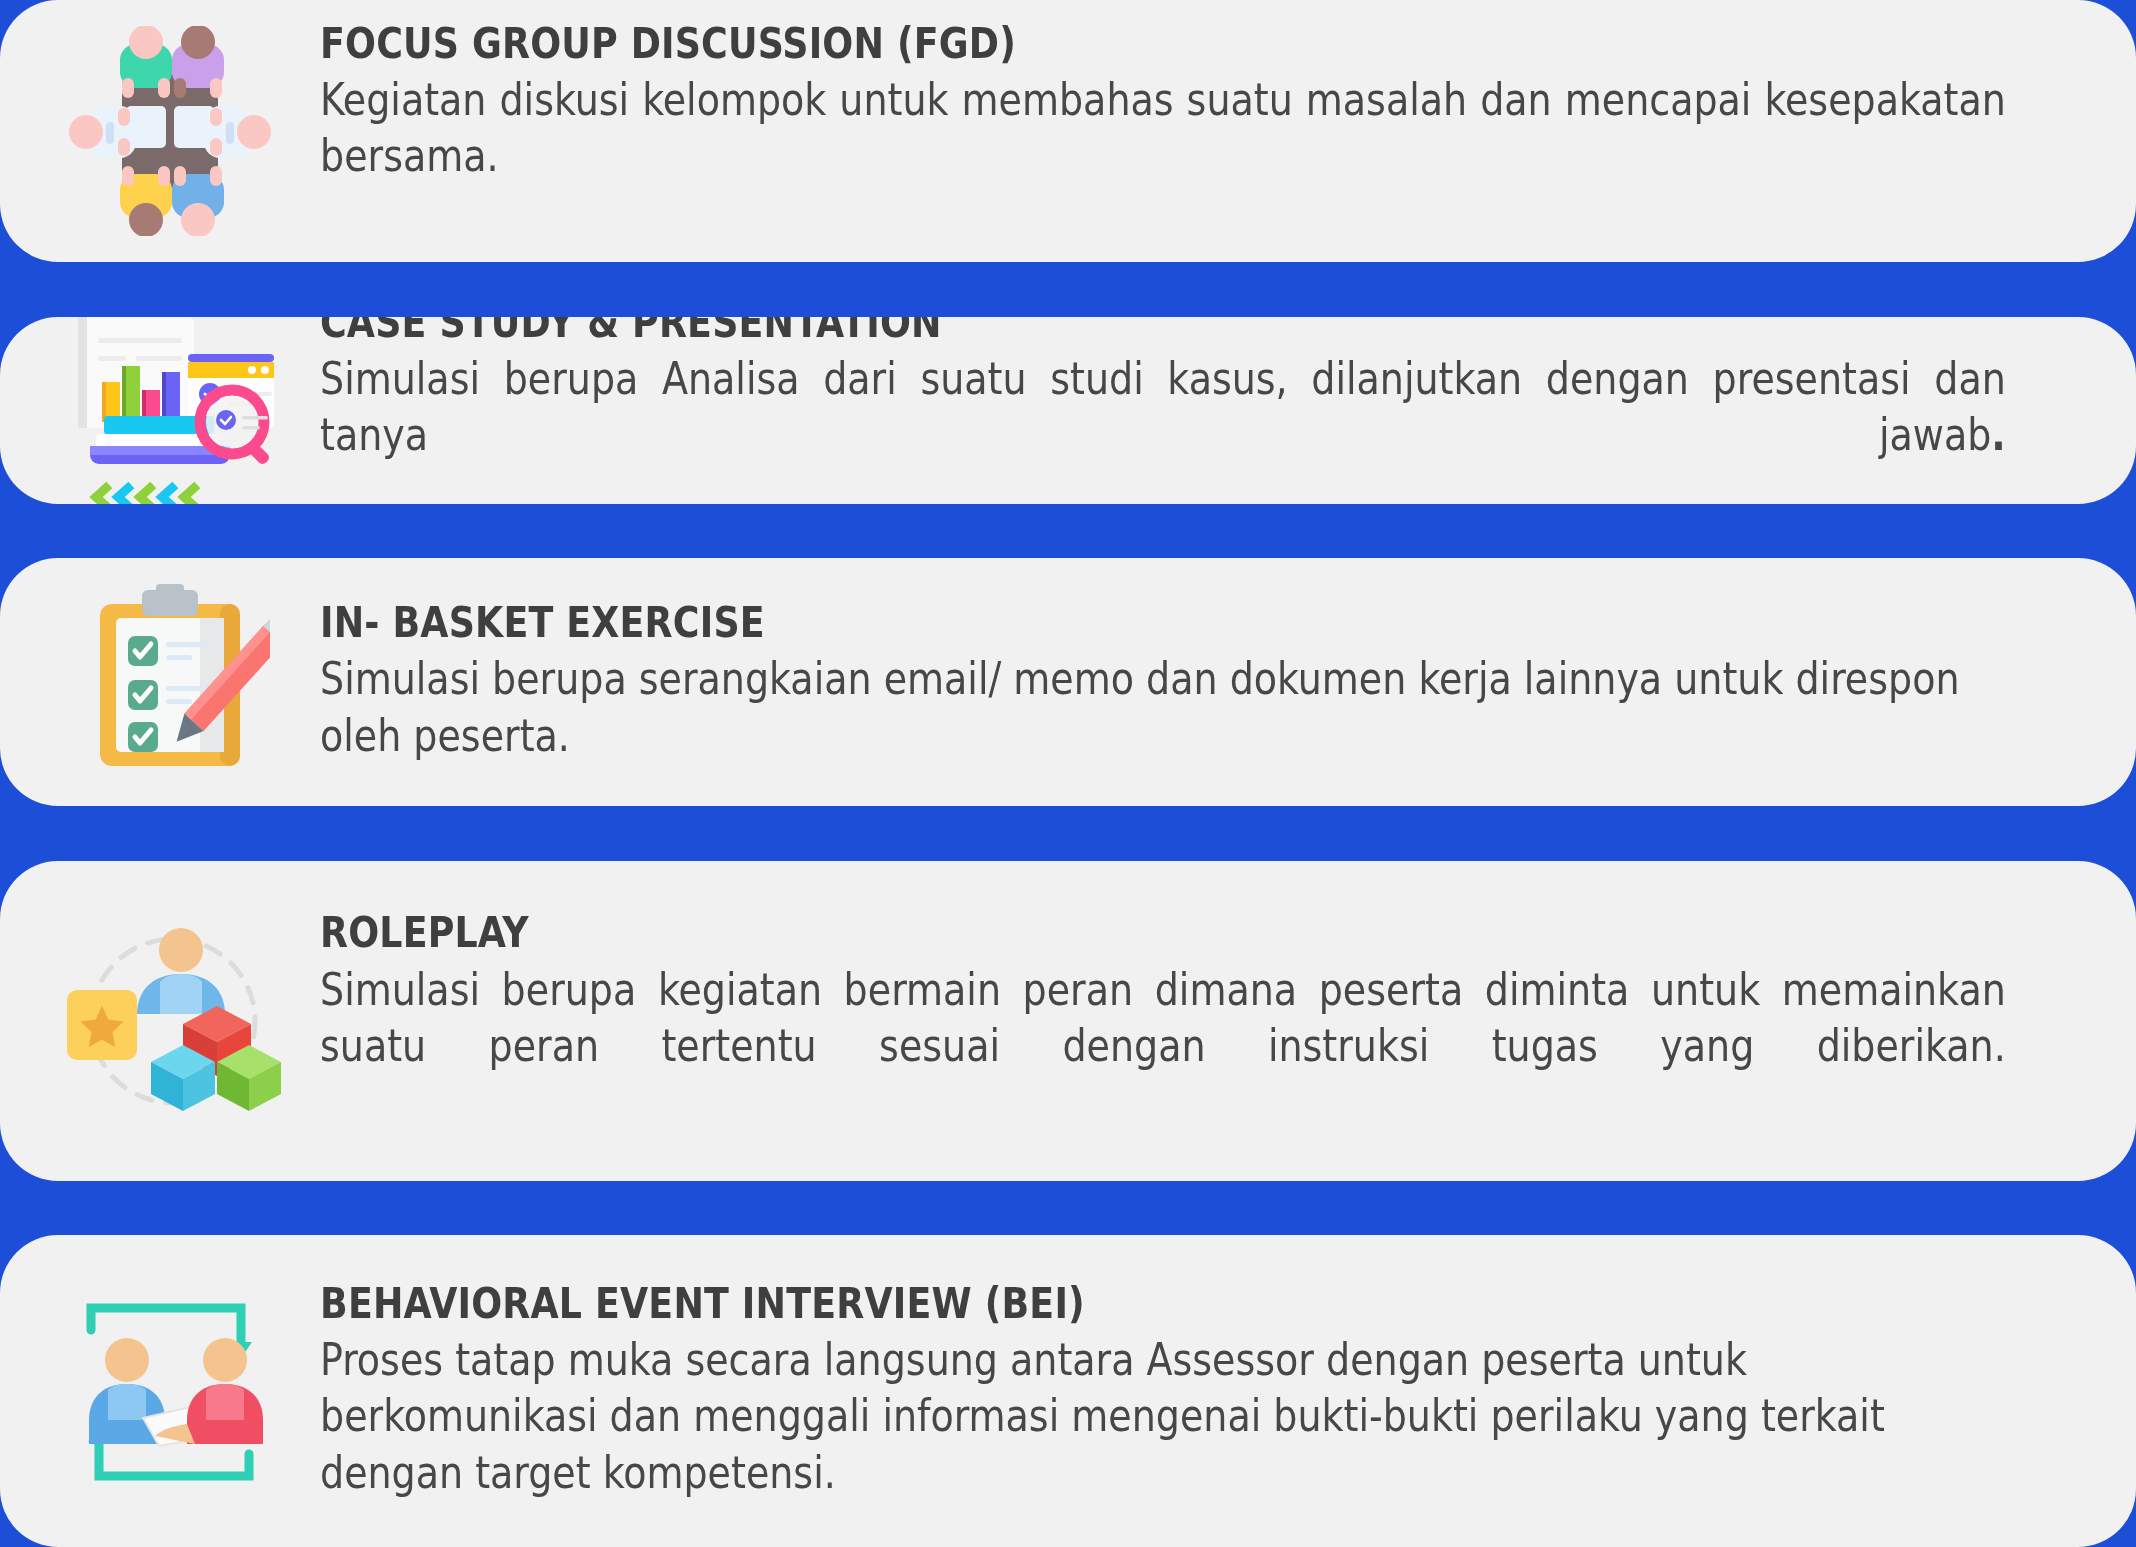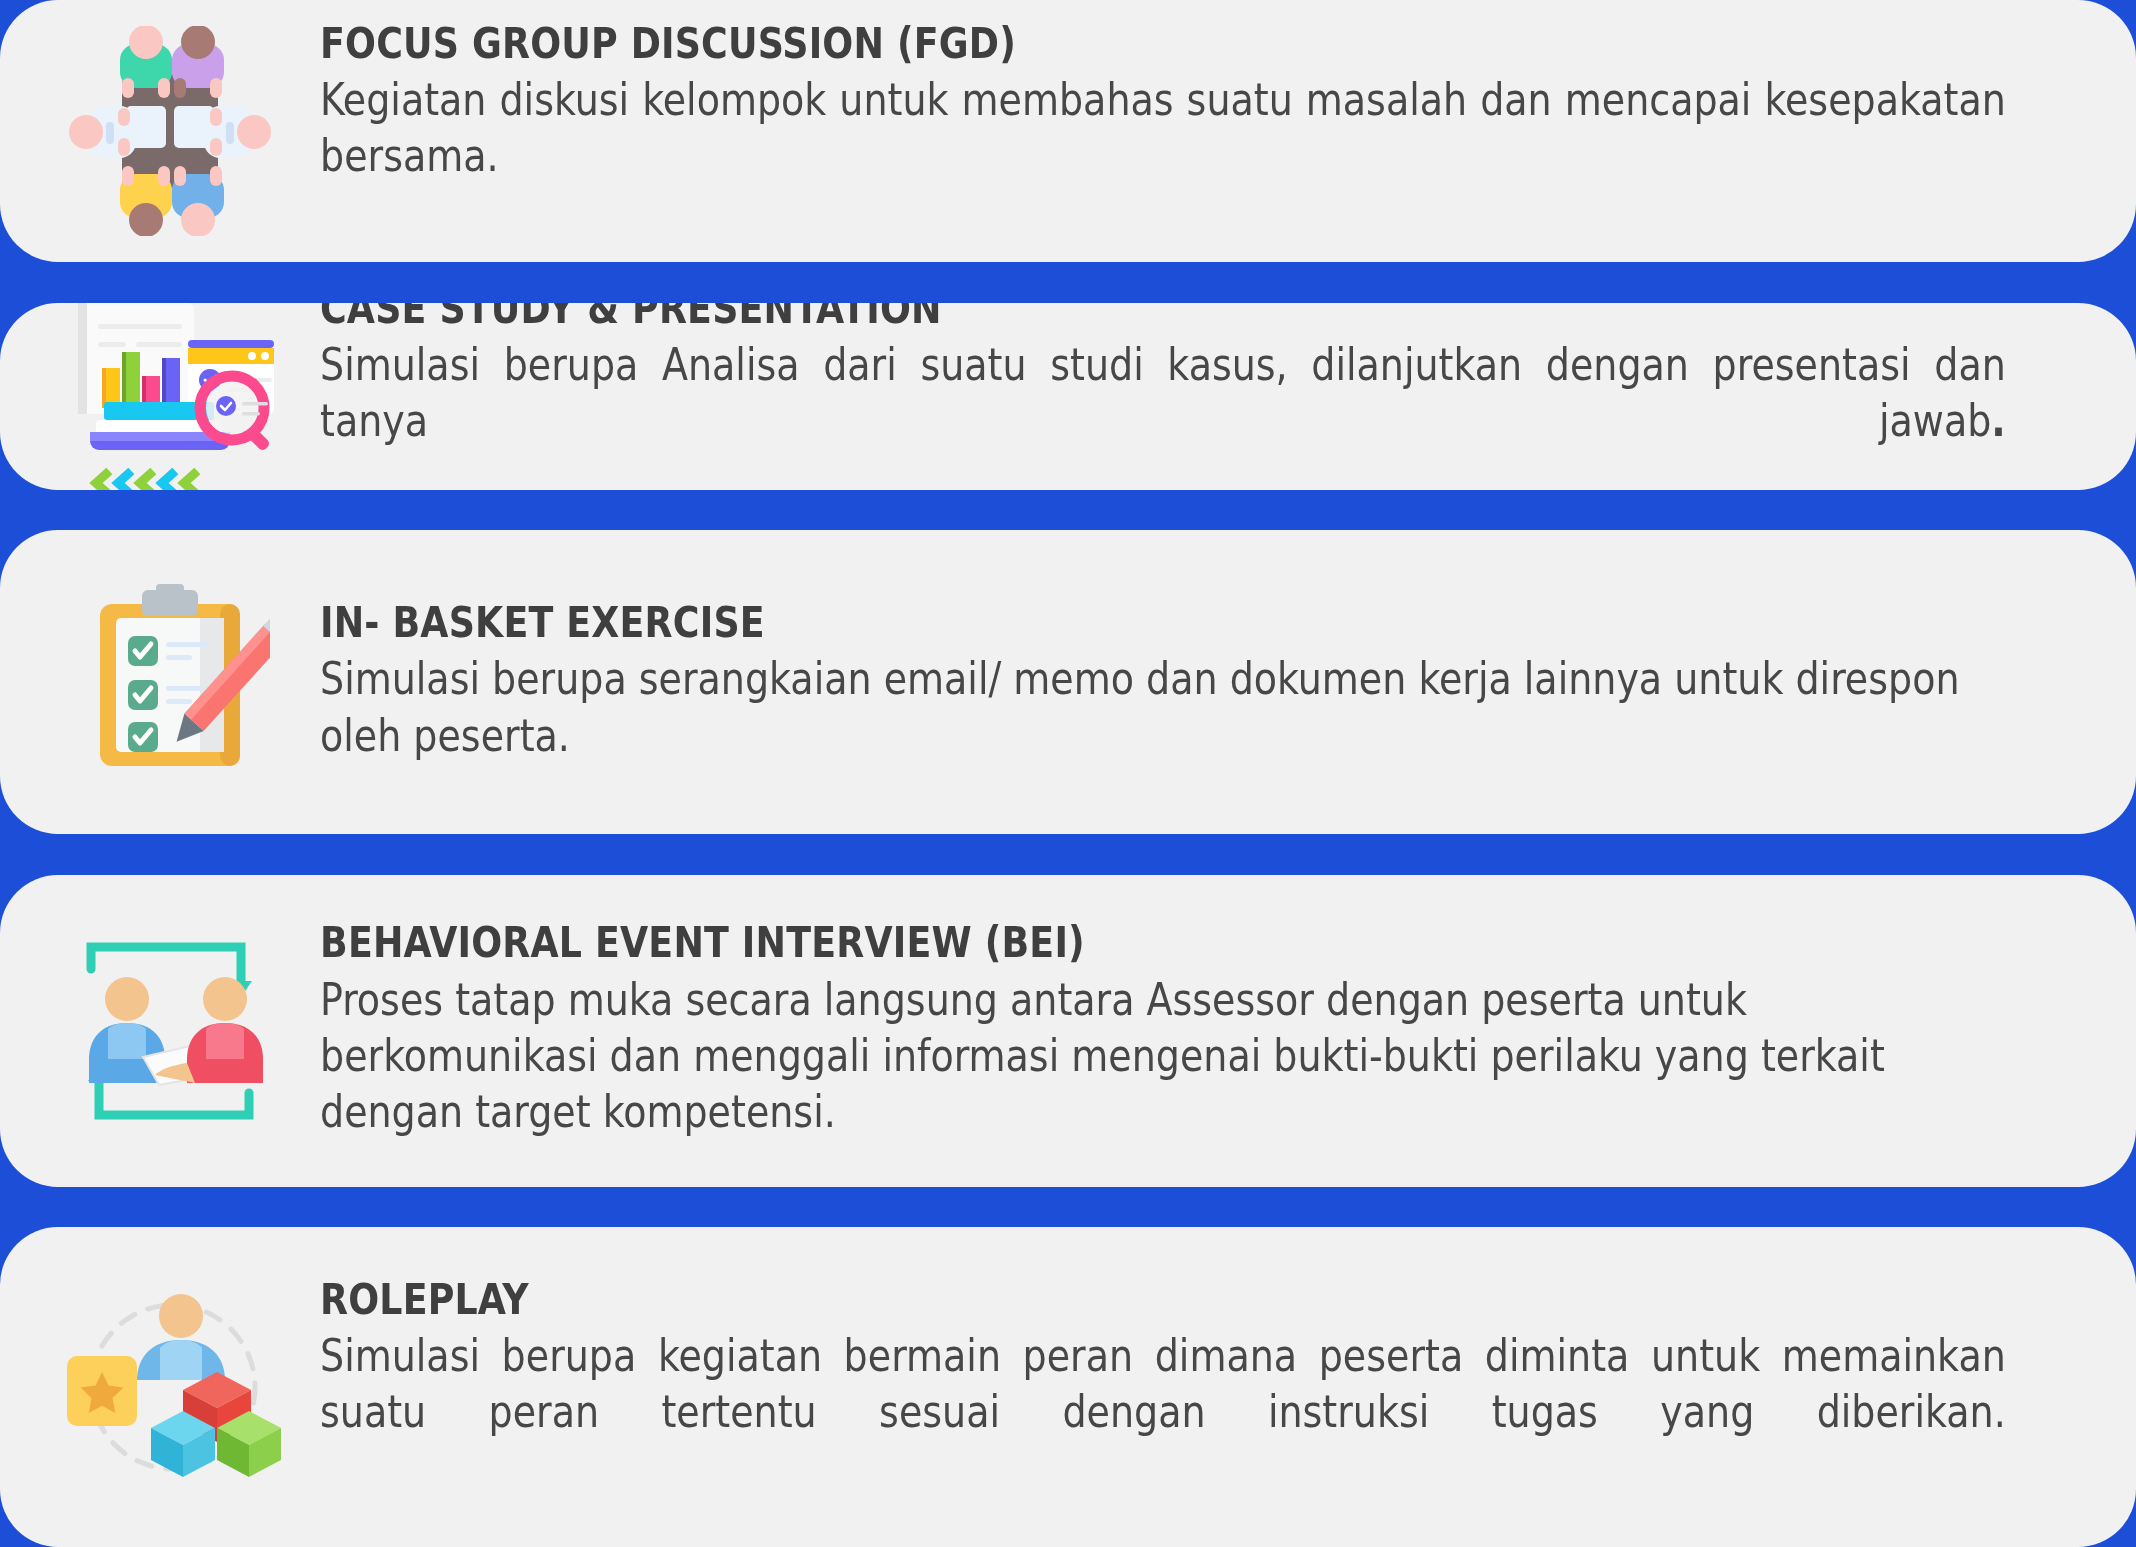--- a/index.html
+++ b/index.html
@@ -15,21 +15,21 @@
   .card{
     background:#f0f1f0;
     border-radius:58px;
     display:flex;align-items:center;
     box-sizing:border-box;
     padding:0 40px 0 20px;
     overflow:hidden;
   }
   .card-1{height:262px;}
   .card-2{height:187px;}
-  .card-3{height:304px;}
+  .card-3{height:248px;}
   .card-4{height:320px;}
   .card-5{height:312px;}
 
   .icon-slot{
     width:300px;min-width:300px;height:100%;
     display:flex;align-items:center;justify-content:center;
   }
   .text-slot{flex:1;padding-right:20px;}
 
   .card-title{
@@ -196,20 +196,52 @@
           <path d="M138 150 l13 26 l13 -26 z" fill="#6b7782"></path>
         </g>
       </svg>
     </div>
     <div class="text-slot">
       <h2 class="card-title">IN- BASKET EXERCISE</h2>
       <p class="card-body">Simulasi berupa serangkaian email/ memo dan dokumen kerja lainnya untuk direspon oleh peserta.</p>
     </div>
   </div>
 
+  <div class="card card-4">
+    <div class="icon-slot">
+      <svg width="230" height="210" viewBox="0 0 230 210" aria-hidden="true">
+
+        <circle cx="118" cy="105" r="82" fill="none" stroke="#dcdcdc" stroke-width="5" stroke-dasharray="16 14" stroke-linecap="round"></circle>
+
+        <rect x="12" y="74" width="70" height="70" rx="10" fill="#fdd05c"></rect>
+        <path d="M47 90 l6.5 13.5 l15 2 l-11 10.5 l2.8 15 l-13.3 -7.2 l-13.3 7.2 l2.8 -15 l-11 -10.5 l15 -2 z" fill="#f0a93c"></path>
+
+        <circle cx="126" cy="34" r="22" fill="#f3c48e"></circle>
+        <path d="M126 58 c-30 0 -44 18 -44 40 l88 0 c0 -22 -14 -40 -44 -40 z" fill="#6fb7e8"></path>
+        <path d="M126 58 c-10 0 -17 3 -21 8 l0 32 l42 0 l0 -32 c-4 -5 -11 -8 -21 -8 z" fill="#9fd4f5"></path>
+
+        <path d="M128 108 l34 -18 l34 18 l-34 18 z" fill="#f0665c"></path>
+        <path d="M128 108 l0 34 l34 18 l0 -34 z" fill="#d93f39"></path>
+        <path d="M196 108 l0 34 l-34 18 l0 -34 z" fill="#e8453c"></path>
+
+        <path d="M96 146 l32 -17 l32 17 l-32 17 z" fill="#6cd6ef"></path>
+        <path d="M96 146 l0 32 l32 17 l0 -32 z" fill="#2fb3d6"></path>
+        <path d="M160 146 l0 32 l-32 17 l0 -32 z" fill="#4cc3e0"></path>
+
+        <path d="M162 146 l32 -17 l32 17 l-32 17 z" fill="#a7e06a"></path>
+        <path d="M162 146 l0 32 l32 17 l0 -32 z" fill="#6fb833"></path>
+        <path d="M226 146 l0 32 l-32 17 l0 -32 z" fill="#8bcf4a"></path>
+      </svg>
+    </div>
+    <div class="text-slot">
+      <h2 class="card-title">ROLEPLAY</h2>
+      <p class="card-body just">Simulasi berupa kegiatan bermain peran dimana peserta diminta untuk memainkan suatu peran tertentu sesuai dengan instruksi tugas yang diberikan.</p>
+    </div>
+  </div>
+
   <div class="card card-5">
     <div class="icon-slot">
       <svg width="230" height="215" viewBox="0 0 230 215" aria-hidden="true">
 
         <path d="M36 46 l0 -22 l150 0 l0 40" fill="none" stroke="#2fcfb5" stroke-width="9" stroke-linecap="round"></path>
         <path d="M175 58 l11 16 l11 -16 z" fill="#2fcfb5"></path>
 
         <path d="M194 170 l0 22 l-150 0 l0 -40" fill="none" stroke="#2fcfb5" stroke-width="9" stroke-linecap="round"></path>
         <path d="M33 158 l11 -16 l11 16 z" fill="#2fcfb5"></path>
 
@@ -226,45 +258,13 @@
 
         <path d="M132 140 c-14 2 -26 6 -32 12 l40 8 z" fill="#f3c48e"></path>
       </svg>
     </div>
     <div class="text-slot">
       <h2 class="card-title">BEHAVIORAL EVENT INTERVIEW (BEI)</h2>
       <p class="card-body">Proses tatap muka secara langsung  antara Assessor dengan peserta untuk berkomunikasi dan menggali informasi mengenai bukti-bukti perilaku yang terkait dengan target kompetensi.</p>
     </div>
   </div>
 
-  <div class="card card-4">
-    <div class="icon-slot">
-      <svg width="230" height="210" viewBox="0 0 230 210" aria-hidden="true">
-
-        <circle cx="118" cy="105" r="82" fill="none" stroke="#dcdcdc" stroke-width="5" stroke-dasharray="16 14" stroke-linecap="round"></circle>
-
-        <rect x="12" y="74" width="70" height="70" rx="10" fill="#fdd05c"></rect>
-        <path d="M47 90 l6.5 13.5 l15 2 l-11 10.5 l2.8 15 l-13.3 -7.2 l-13.3 7.2 l2.8 -15 l-11 -10.5 l15 -2 z" fill="#f0a93c"></path>
-
-        <circle cx="126" cy="34" r="22" fill="#f3c48e"></circle>
-        <path d="M126 58 c-30 0 -44 18 -44 40 l88 0 c0 -22 -14 -40 -44 -40 z" fill="#6fb7e8"></path>
-        <path d="M126 58 c-10 0 -17 3 -21 8 l0 32 l42 0 l0 -32 c-4 -5 -11 -8 -21 -8 z" fill="#9fd4f5"></path>
-
-        <path d="M128 108 l34 -18 l34 18 l-34 18 z" fill="#f0665c"></path>
-        <path d="M128 108 l0 34 l34 18 l0 -34 z" fill="#d93f39"></path>
-        <path d="M196 108 l0 34 l-34 18 l0 -34 z" fill="#e8453c"></path>
-
-        <path d="M96 146 l32 -17 l32 17 l-32 17 z" fill="#6cd6ef"></path>
-        <path d="M96 146 l0 32 l32 17 l0 -32 z" fill="#2fb3d6"></path>
-        <path d="M160 146 l0 32 l-32 17 l0 -32 z" fill="#4cc3e0"></path>
-
-        <path d="M162 146 l32 -17 l32 17 l-32 17 z" fill="#a7e06a"></path>
-        <path d="M162 146 l0 32 l32 17 l0 -32 z" fill="#6fb833"></path>
-        <path d="M226 146 l0 32 l-32 17 l0 -32 z" fill="#8bcf4a"></path>
-      </svg>
-    </div>
-    <div class="text-slot">
-      <h2 class="card-title">ROLEPLAY</h2>
-      <p class="card-body just">Simulasi berupa kegiatan bermain peran dimana peserta diminta untuk memainkan suatu peran tertentu sesuai dengan instruksi tugas yang diberikan.</p>
-    </div>
-  </div>
-
 </div>
 
 </body></html>

